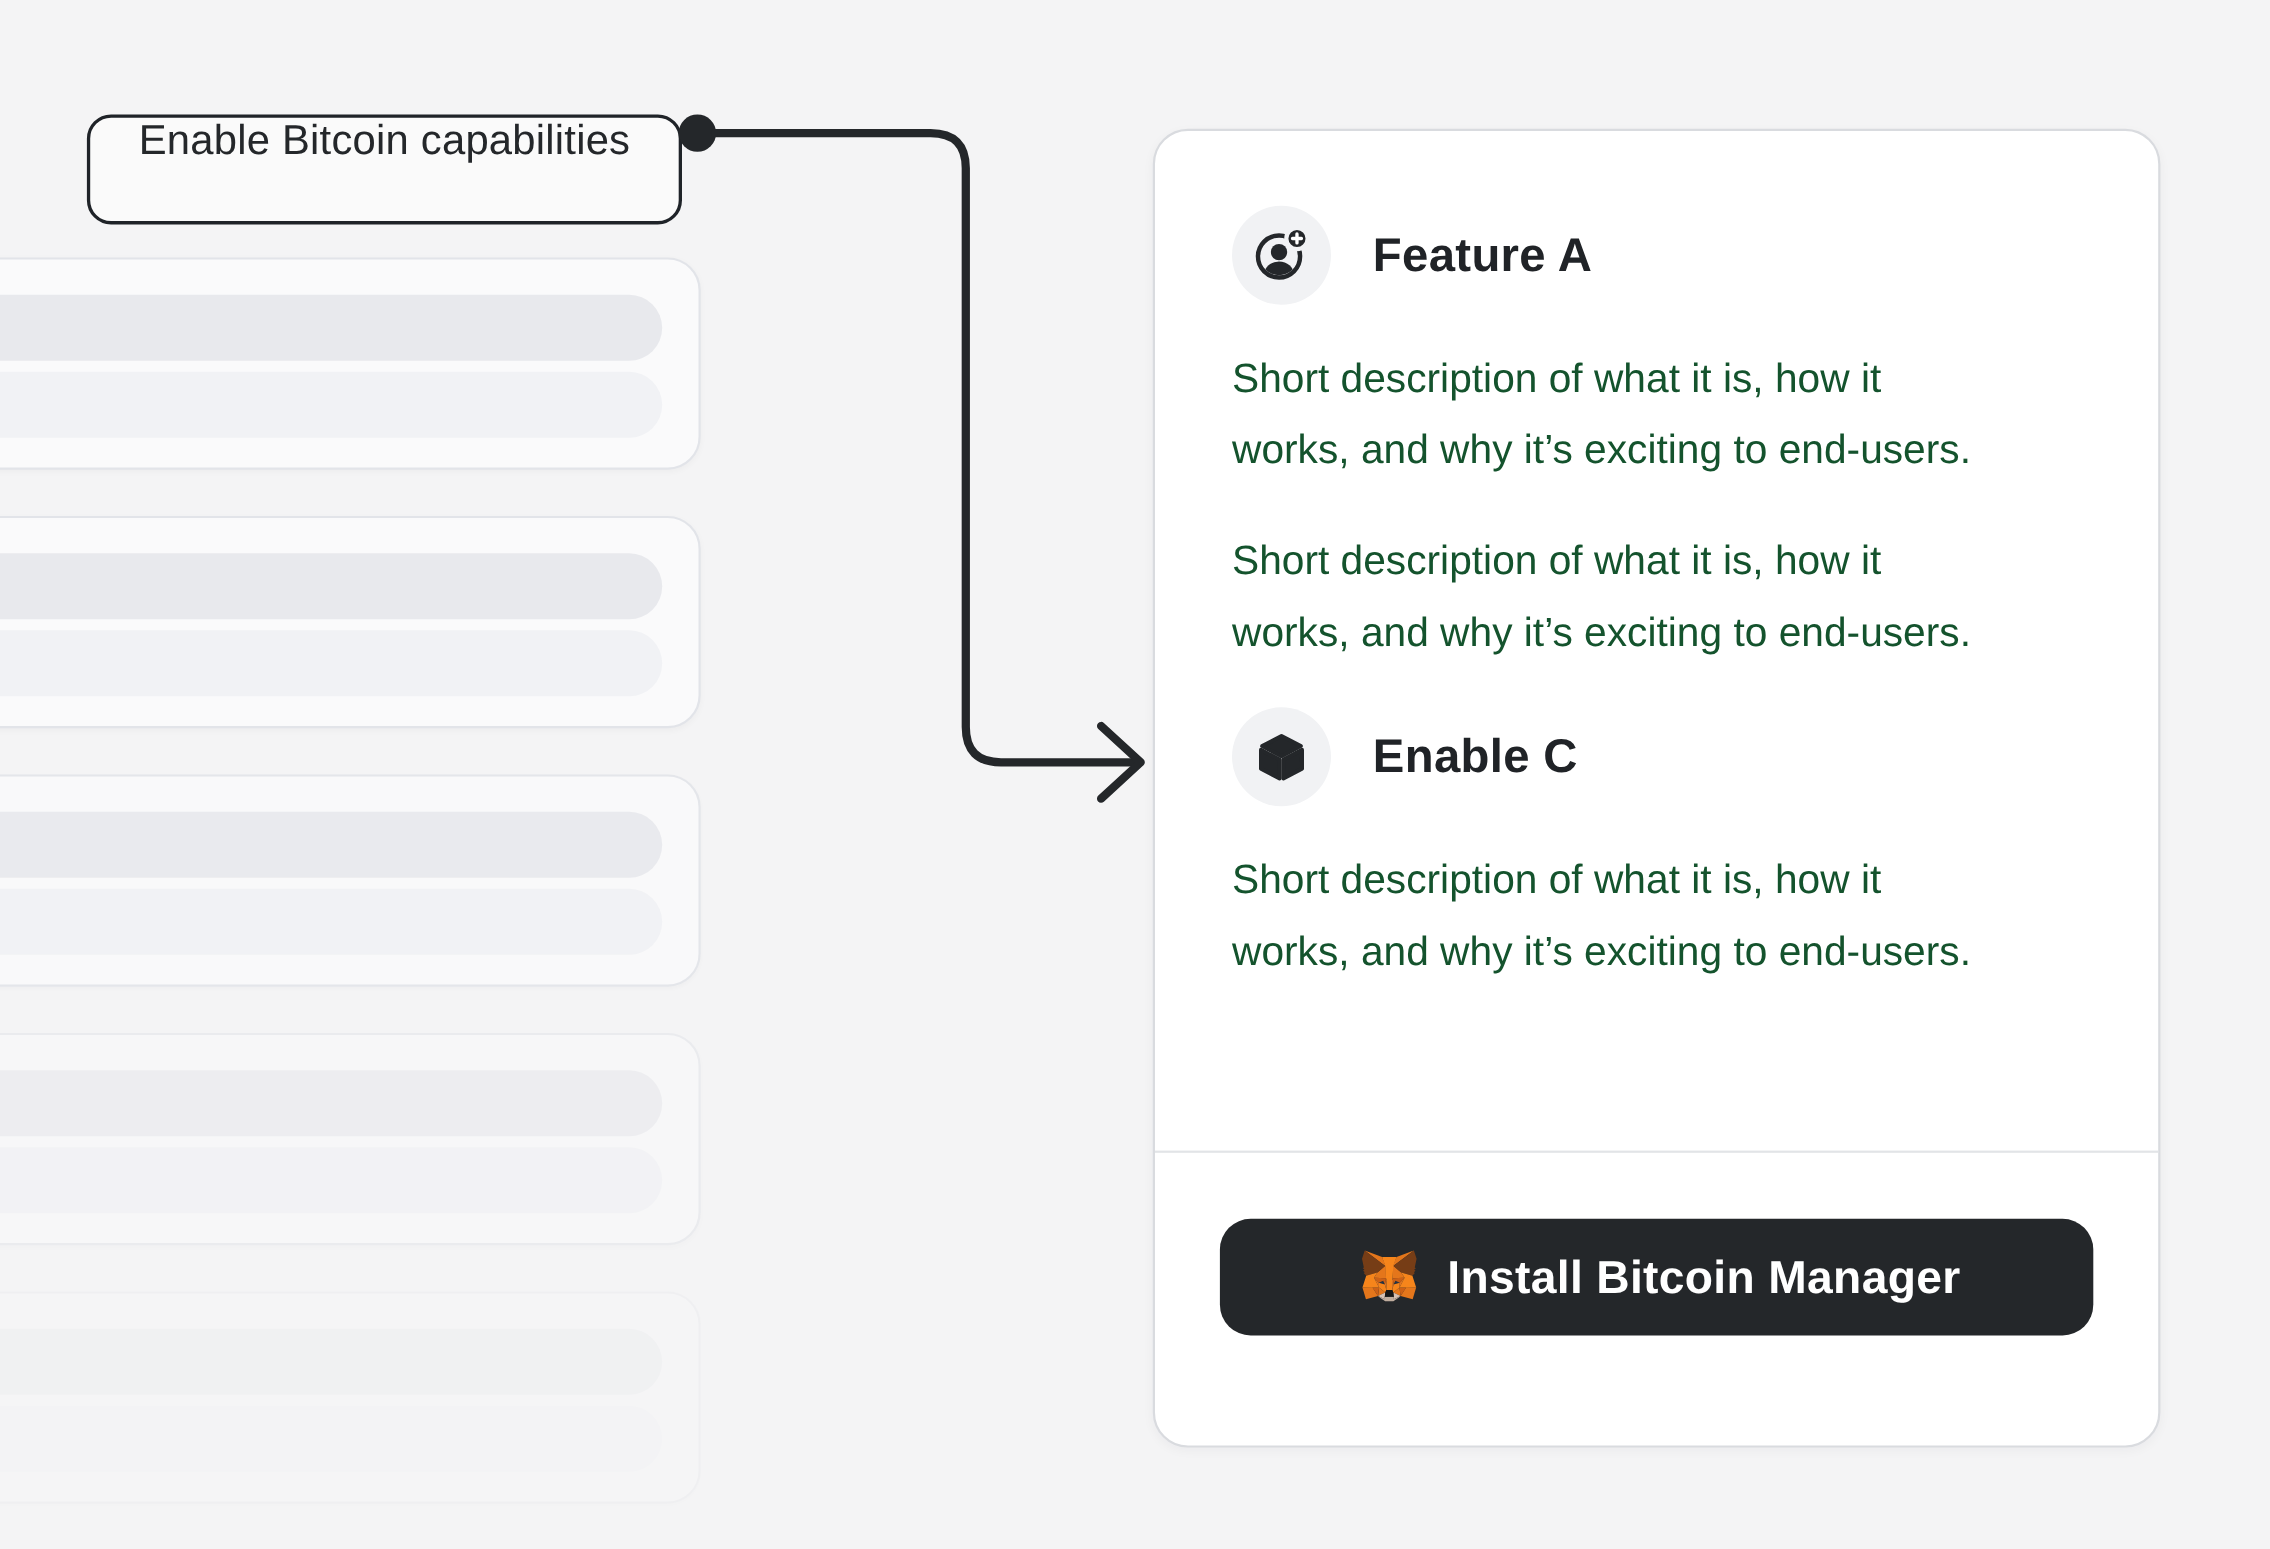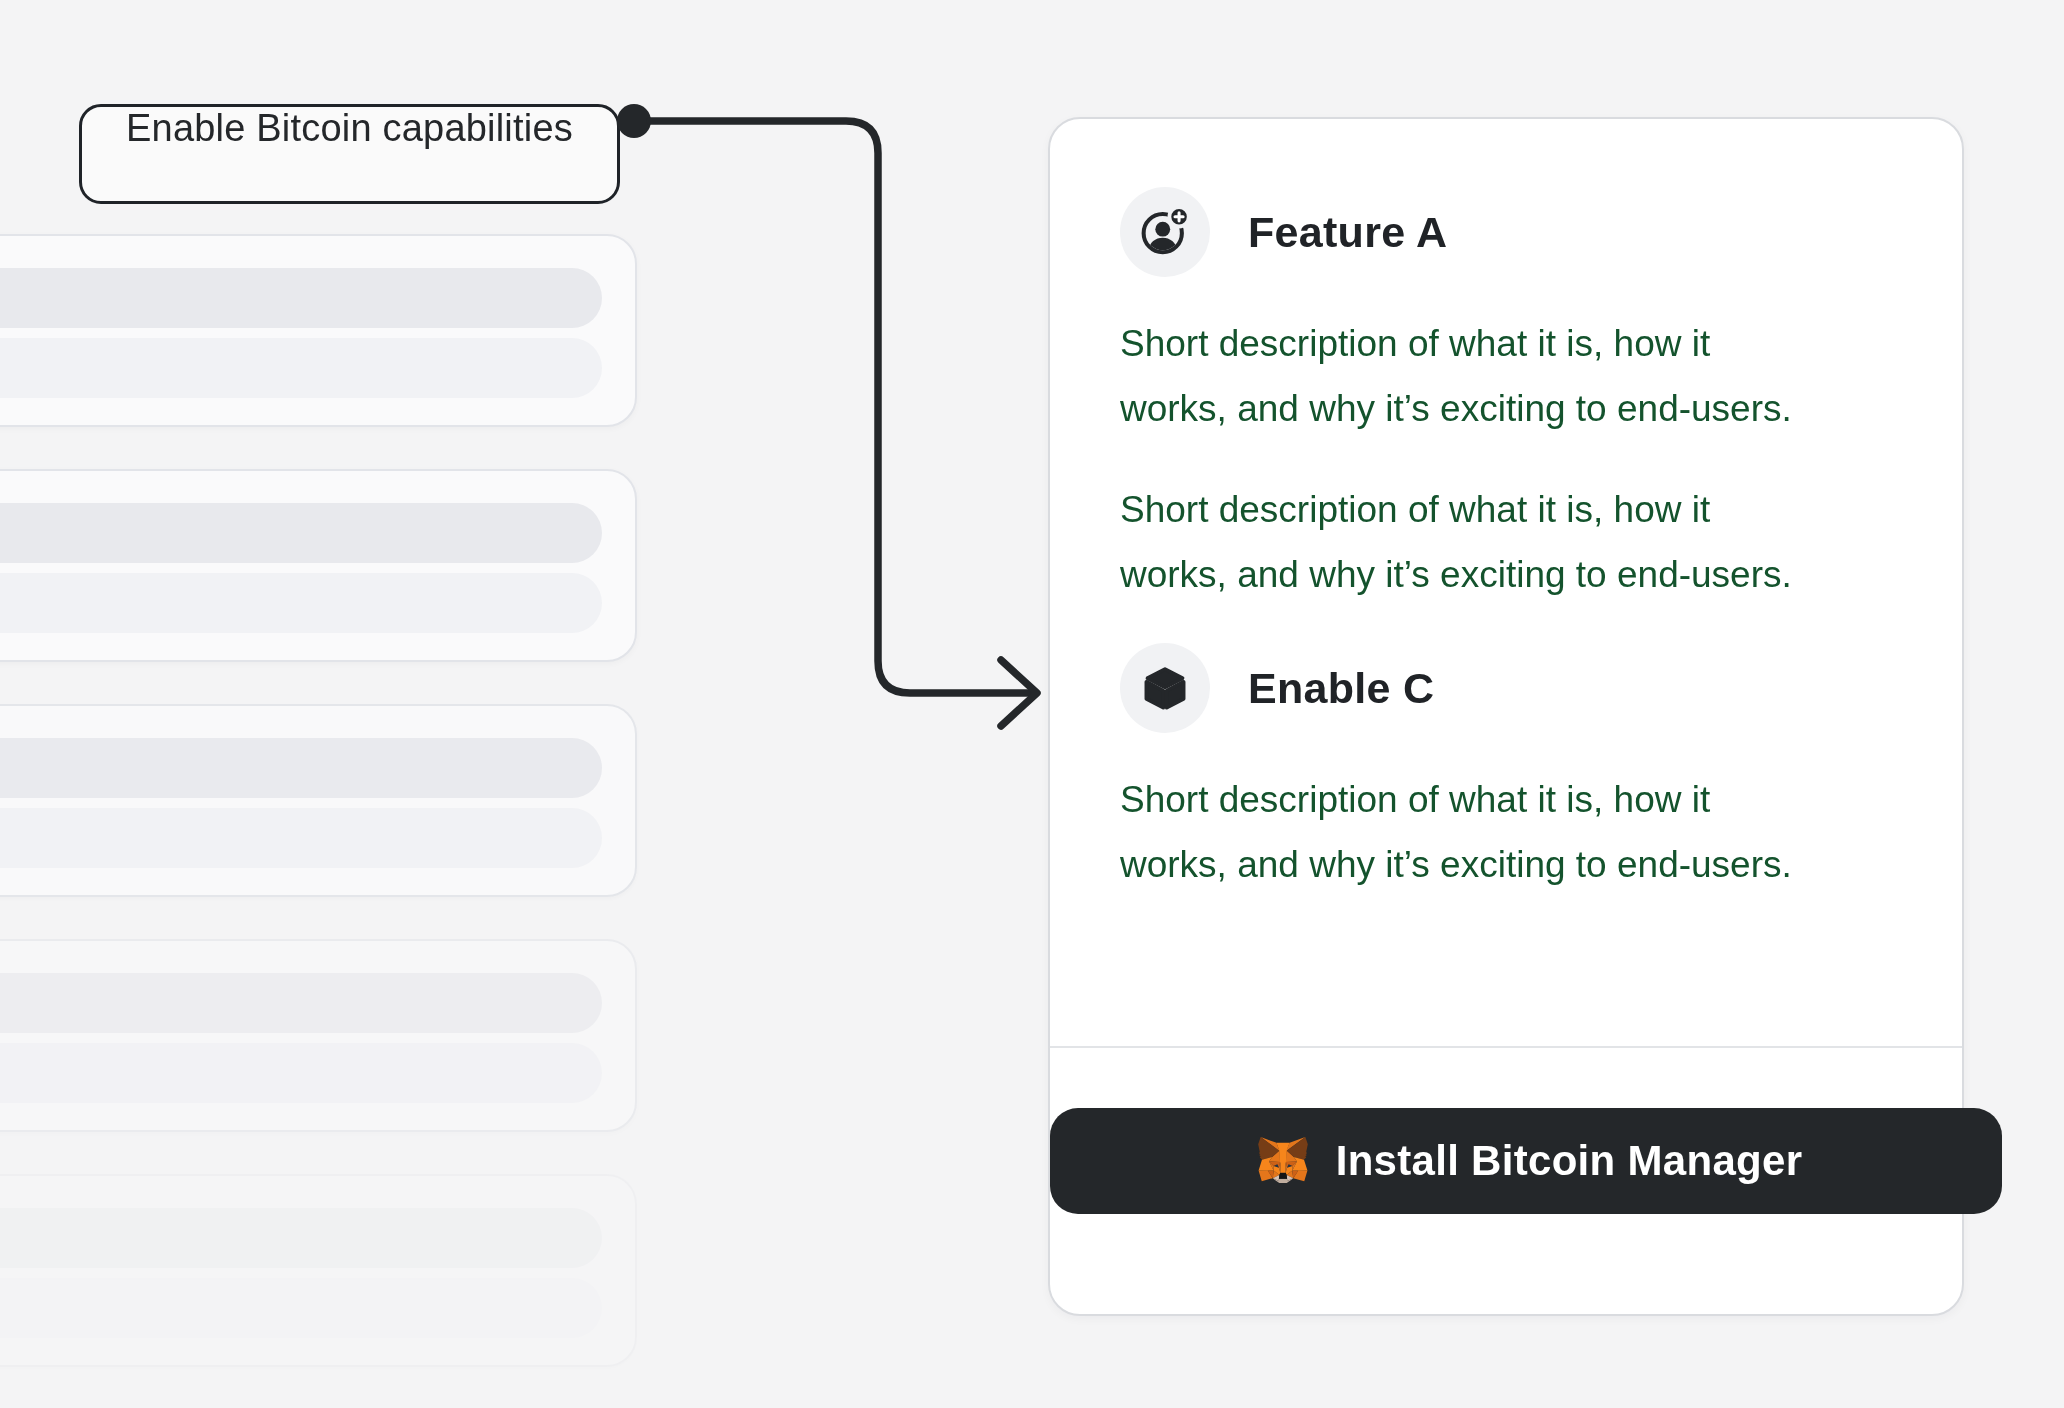--- a/index.html
+++ b/index.html
@@ -106,21 +106,21 @@
   .feature-desc span { display: block; white-space: nowrap; }
 
   .panel-footer {
     position: absolute;
     left: 0; right: 0; bottom: 0;
     height: 268px;
     border-top: 2px solid #e2e4e7;
   }
   .install-btn {
     margin: 60px auto 0 auto;
-    width: 952px; height: 106px;
+    width: 794px; height: 106px;
     background: #24272a;
     border: none;
     border-radius: 28px;
     display: flex; align-items: center; justify-content: center;
     gap: 20px;
     cursor: pointer;
     padding: 17px;
   }
   .install-btn-label {
     font-family: "Liberation Sans", sans-serif;

